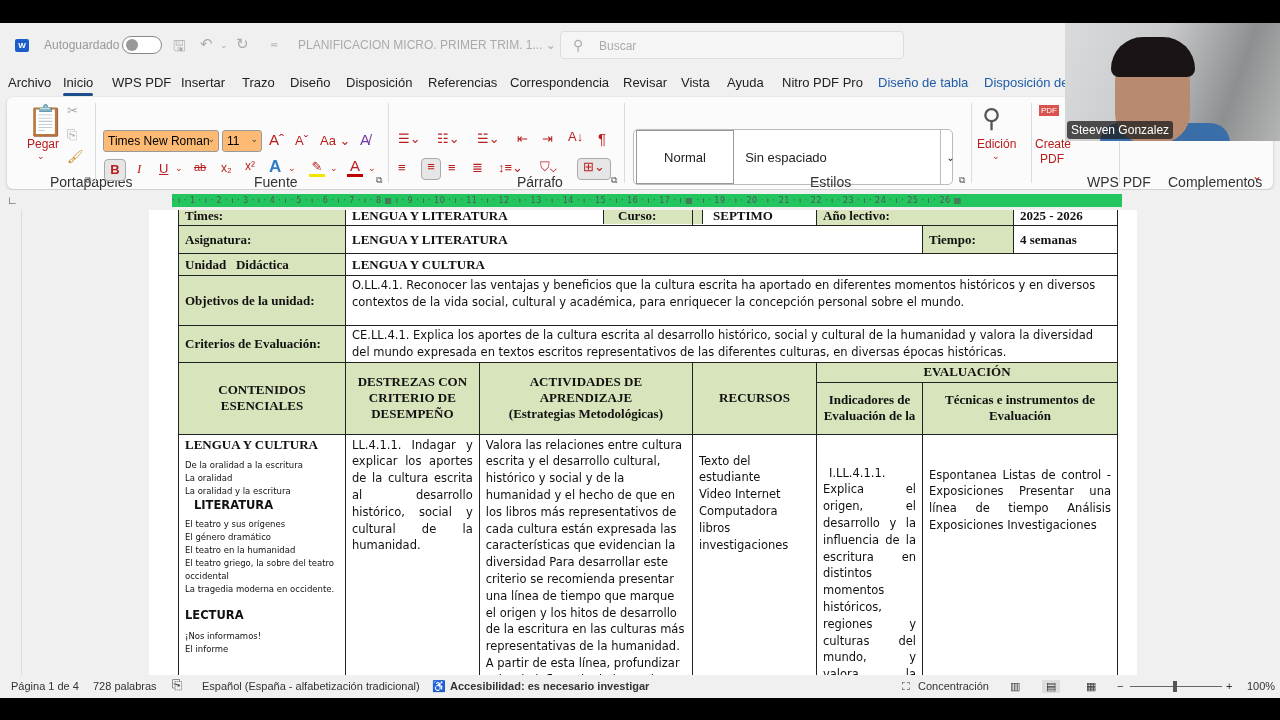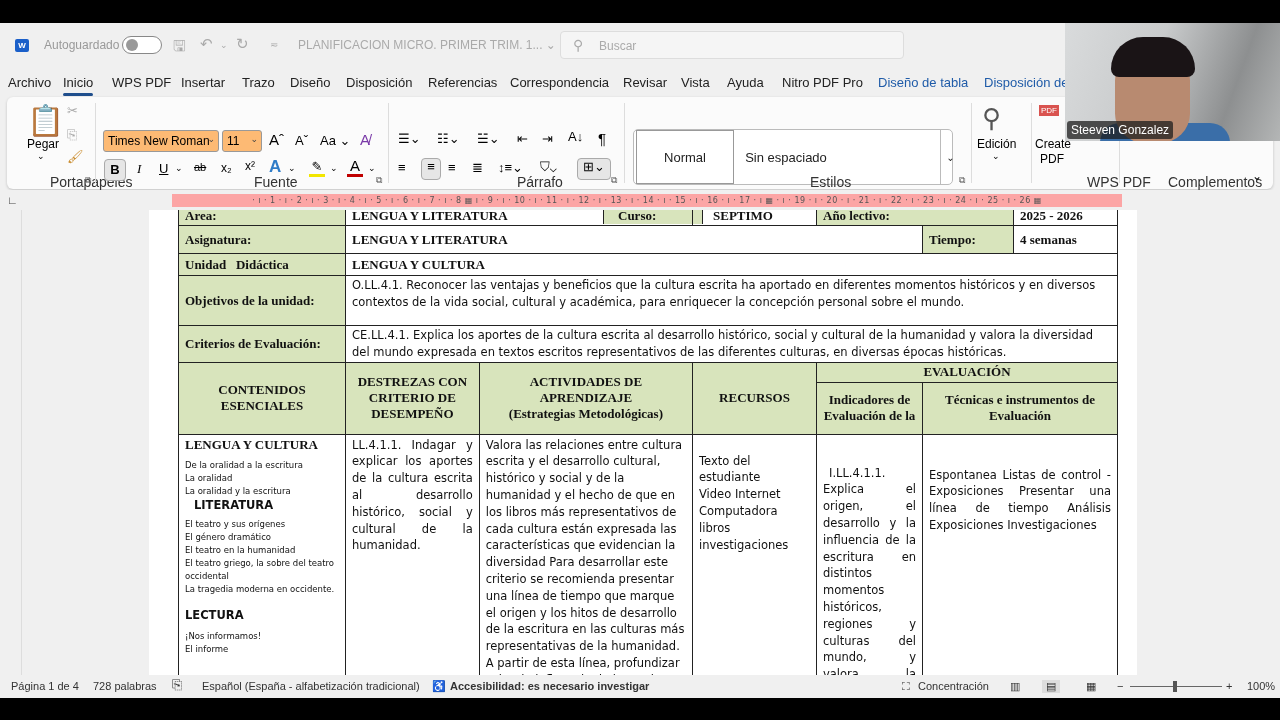--- a/index.html
+++ b/index.html
@@ -22,32 +22,32 @@
   .menubar { position: absolute; left: 0; top: 45px; height: 28px; width: 1280px; }
   .menubar .tab { position: absolute; top: 7px; font-size: 13px; color: #222; white-space: nowrap; }
   .menubar .tab.active::after { content: ""; position: absolute; left: 0; right: 0; bottom: -6px; height: 3px; background: #1f4e8c; border-radius: 2px; }
   .menubar .tab.context { color: #1f5ba8; }
 
   
   .ribbon { position: absolute; left: 7px; top: 74px; width: 1266px; height: 92px; background: #fbfbfb; border-radius: 6px; box-shadow: 0 1px 3px rgba(0,0,0,.2); }
   .grp-label { position: absolute; top: 77px; font-size: 14px; color: #333; padding-left: 36px; }
   .grp-sep { position: absolute; top: 6px; width: 1px; height: 80px; background: #ddd; }
   .launcher { position: absolute; top: 78px; font-size: 9px; color: #555; }
-  .rb { position: absolute; font-size: 13px; color: #000000; text-align: center; }
+  .rb { position: absolute; font-size: 13px; color: #b91c1c; text-align: center; }
   .dropdown { position: absolute; height: 22px; border: 1px solid #999; border-radius: 3px; background: #fdba74; font-size: 12px; padding: 3px 4px; font-family: "Liberation Sans", sans-serif; }
   .dropdown .chev { position: absolute; right: 3px; top: 3px; font-size: 9px; color: #444; }
   .pressed { background: #e6e6e6; border: 1px solid #aaa; border-radius: 4px; }
   .styles-gallery { position: absolute; left: 626px; top: 32px; width: 320px; height: 56px; border: 1px solid #bbb; border-radius: 5px; background: #fff; }
   .style-item { position: absolute; top: 0; height: 54px; font-size: 13px; color: #222; display: flex; align-items: center; justify-content: center; }
   .style-normal { left: 2px; width: 98px; border: 1px solid #999; }
   .style-title { font-family: "Liberation Serif", serif; color: #1f3e6e; font-size: 19px; }
 
   
   .ruler { position: absolute; left: 0; top: 167px; width: 1280px; height: 20px; background: #f0f0f0; }
-  .ruler-track { position: absolute; left: 172px; top: 4px; width: 950px; height: 13px; background: #fca5a5; font-size: 8px; color: #555; letter-spacing: 0.5px; line-height: 13px; white-space: nowrap; overflow: hidden; font-family: "DejaVu Sans", sans-serif; text-align: center; }
+  .ruler-track { position: absolute; left: 172px; top: 4px; width: 950px; height: 13px; background: #22c55e; font-size: 8px; color: #555; letter-spacing: 0.5px; line-height: 13px; white-space: nowrap; overflow: hidden; font-family: "DejaVu Sans", sans-serif; }
   .ruler-corner { position: absolute; left: 7px; top: 4px; font-size: 11px; font-weight: bold; color: #444; }
 
   
   .docarea { position: absolute; left: 0; top: 187px; width: 1280px; height: 465px; background: #f0f0f0; overflow: hidden; }
   .leftbar { position: absolute; left: 21px; top: 0; width: 1px; height: 465px; background: #ddd; }
   .page { position: absolute; left: 149px; top: 0; width: 988px; height: 470px; background: #fff; }
   table.plan { position: absolute; left: 29px; top: -4px; border-collapse: collapse; font-family: "Liberation Serif", serif; font-size: 13px; color: #111; table-layout: fixed; }
   table.plan td { border: 1px solid #222; padding: 1px 6px; vertical-align: middle; }
   .g { background: #d8e4bc; }
   .b { font-weight: bold; }
@@ -201,21 +201,21 @@
           <col style="width:167px">
             <col style="width:133px">
             <col style="width:212px">
             <col style="width:124px">
             <col style="width:106px">
             <col style="width:91px">
             <col style="width:104px">
         </colgroup>
         <tbody>
             <tr style="height:17px">
-          <td class="g b">Area:</td>
+          <td class="g b">Times:</td>
           <td class="b" colspan="2" style="padding:0">
             <div style="display:flex">
               <span style="width:258px;padding-left:6px;border-right:1px solid #222">LENGUA Y LITERATURA</span>
               <span class="g" style="width:88px;padding-left:14px">Curso:</span>
             </div>
           </td>
           <td class="b" style="padding:0">
             <div style="display:flex">
               <span class="g" style="width:10px;border-right:1px solid #222">&nbsp;</span>
               <span style="padding-left:10px">SEPTIMO</span>

